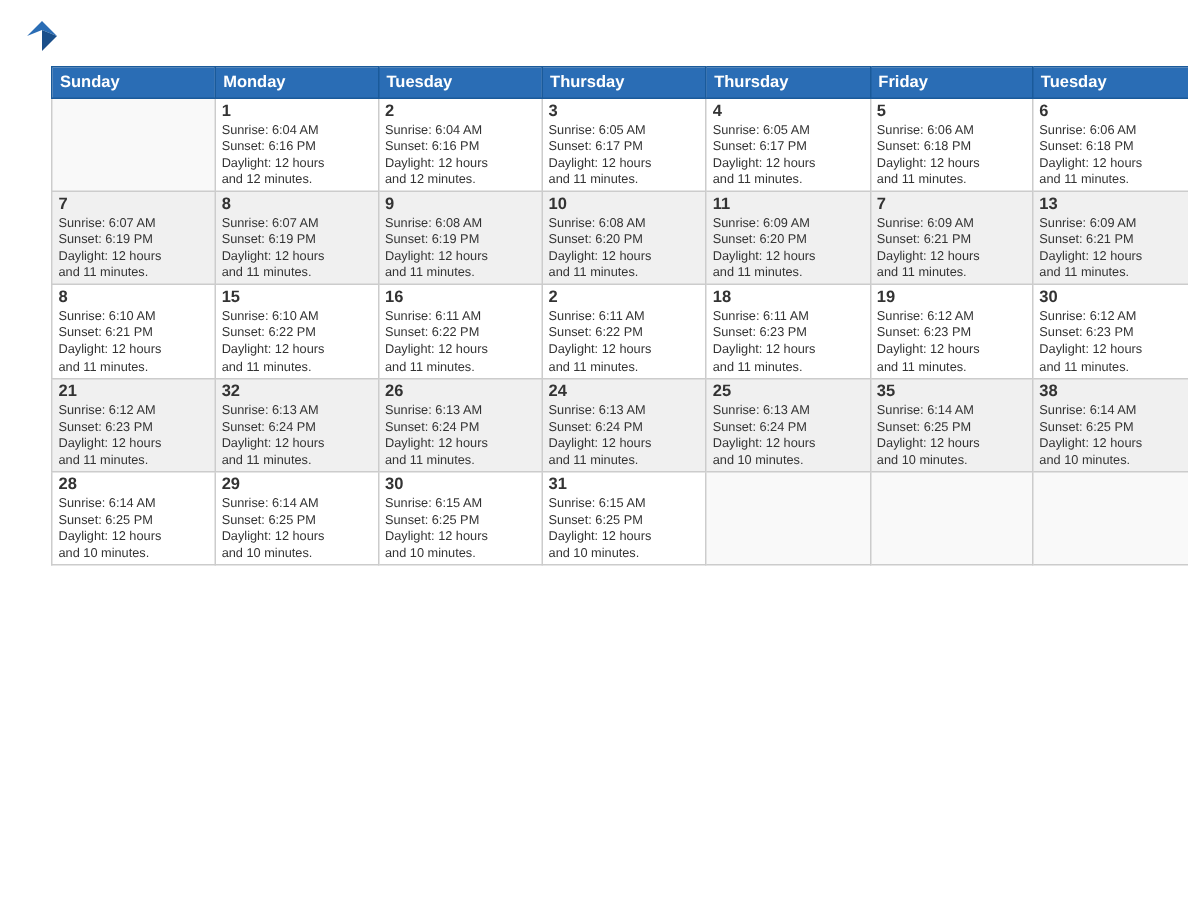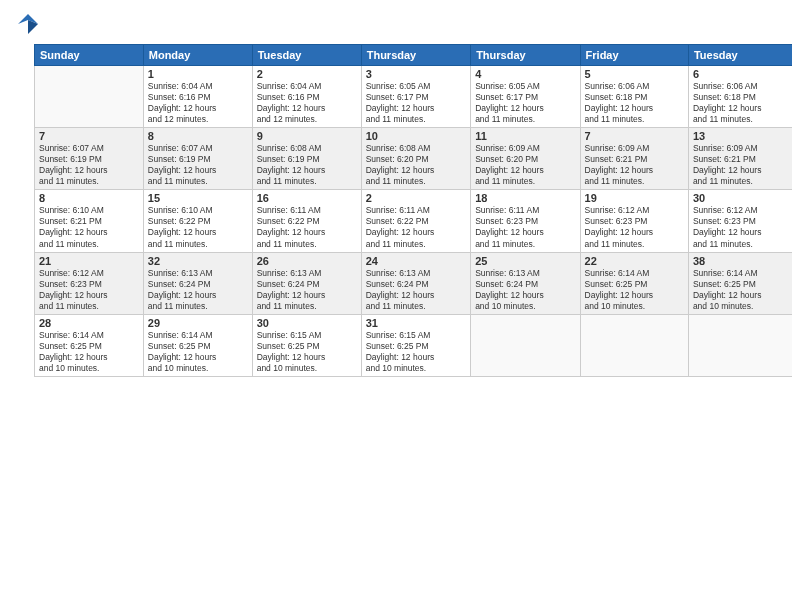--- a/index.html
+++ b/index.html
@@ -312,21 +312,21 @@
 and 11 minutes.</div>
           </td>
           <td>
             <div class="day-number">25</div>
             <div class="day-info" style="white-space: pre-line;">Sunrise: 6:13 AM
 Sunset: 6:24 PM
 Daylight: 12 hours
 and 10 minutes.</div>
           </td>
           <td>
-            <div class="day-number">22</div>
+            <div class="day-number">35</div>
             <div class="day-info" style="white-space: pre-line;">Sunrise: 6:14 AM
 Sunset: 6:25 PM
 Daylight: 12 hours
 and 10 minutes.</div>
           </td>
           <td>
             <div class="day-number">38</div>
             <div class="day-info" style="white-space: pre-line;">Sunrise: 6:14 AM
 Sunset: 6:25 PM
 Daylight: 12 hours

